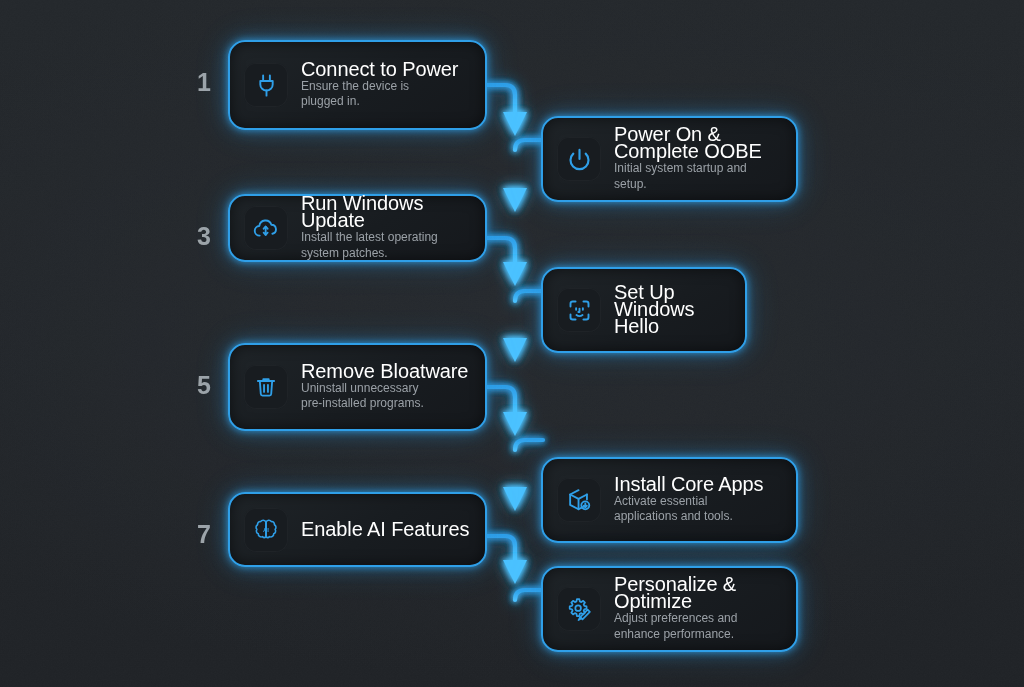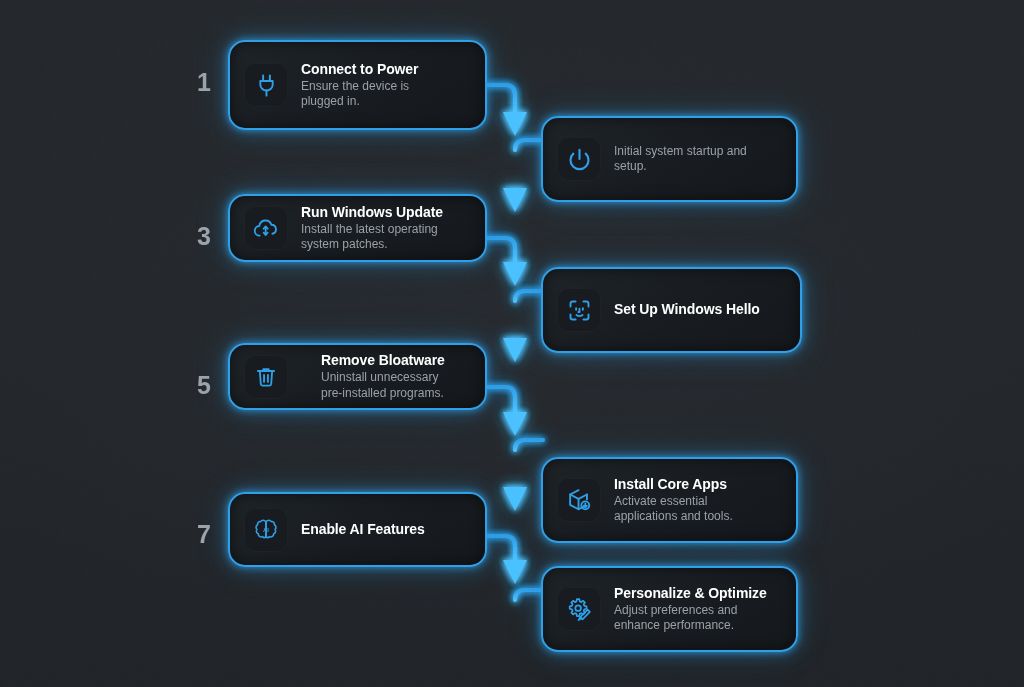--- a/index.html
+++ b/index.html
@@ -39,21 +39,21 @@
     flex:0 0 auto;
     width:44px;height:44px;border-radius:12px;
     background:#181c20;
     display:flex;align-items:center;justify-content:center;
     box-shadow:inset 0 0 0 1px rgba(255,255,255,.03);
     margin-right:13px;
   }
   .card .icon-tile svg{display:block;}
   .card .txt{min-width:0;}
   .card .title{
-    color:#ffffff;font-weight:bold;font-size:14px;line-height:17px;
+    color:#ffffff;font-weight:normal;font-size:20px;line-height:17px;
     letter-spacing:-0.1px;white-space:pre-line;
     margin:0 0 1px 0;
   }
   .card .desc{
     color:#9ba1a7;font-size:12px;line-height:15.4px;
     white-space:pre-line;margin:0;
   }
 
   
   .step-num{
@@ -164,20 +164,22 @@
 </div>
 
 <div class="card" style="left:541px;top:116px;width:257px;height:86px;">
   <div class="icon-tile">
     <svg width="27" height="27" viewBox="0 0 24 24" fill="none" stroke="#2f9fe8" stroke-width="1.9" stroke-linecap="round" stroke-linejoin="round">
       <path d="M12 3.5v8"></path>
       <path d="M17.5 6.8a8 8 0 1 1-11 0"></path>
     </svg>
   </div>
   <div class="txt">
+    <p class="title">Power On &amp;
+Complete OOBE</p>
     <p class="desc">Initial system startup and
 setup.</p>
   </div>
 </div>
 
 <div class="card" style="left:228px;top:194px;width:259px;height:68px;">
   <div class="icon-tile">
     <svg width="28" height="28" viewBox="0 0 24 24" fill="none" stroke="#2f9fe8" stroke-width="1.6" stroke-linecap="round" stroke-linejoin="round">
       <path d="M6.6 18.5a4.1 4.1 0 0 1-.3-8.2 5.3 5.3 0 0 1 10.3-1.1 3.9 3.9 0 0 1 .9 7.7"></path>
       <path d="M10 12.6l1.7-1.8 1.7 1.8"></path>
@@ -185,38 +187,38 @@
       <path d="M13.4 16l-1.7 1.8L10 16"></path>
     </svg>
   </div>
   <div class="txt">
     <p class="title">Run Windows Update</p>
     <p class="desc">Install the latest operating
 system patches.</p>
   </div>
 </div>
 
-<div class="card" style="left:541px;top:267px;width:261px;height:86px;">
+<div class="card" style="left:541px;top:267px;width:206px;height:86px;">
   <div class="icon-tile">
     <svg width="27" height="27" viewBox="0 0 24 24" fill="none" stroke="#2f9fe8" stroke-width="1.7" stroke-linecap="round" stroke-linejoin="round">
       <path d="M4 8.5V6a2 2 0 0 1 2-2h2.5"></path>
       <path d="M20 8.5V6a2 2 0 0 0-2-2h-2.5"></path>
       <path d="M4 15.5V18a2 2 0 0 0 2 2h2.5"></path>
       <path d="M20 15.5V18a2 2 0 0 1-2 2h-2.5"></path>
       <path d="M9 10v1.4M15 10v1.4"></path>
       <path d="M12 10.3v3.1h-1"></path>
       <path d="M9.3 16c1.6 1.2 3.8 1.2 5.4 0"></path>
     </svg>
   </div>
   <div class="txt">
     <p class="title">Set Up Windows Hello</p>
   </div>
 </div>
 
-<div class="card" style="left:228px;top:343px;width:259px;height:67px;gap:20px;">
+<div class="card" style="left:228px;top:343px;width:259px;height:88px;">
   <div class="icon-tile">
     <svg width="26" height="26" viewBox="0 0 24 24" fill="none" stroke="#2f9fe8" stroke-width="1.7" stroke-linecap="round" stroke-linejoin="round">
       <path d="M4.5 6.5h15"></path>
       <path d="M9.5 6.5V4.8h5v1.7"></path>
       <path d="M6.3 6.5l.9 12a1.6 1.6 0 0 0 1.6 1.5h6.4a1.6 1.6 0 0 0 1.6-1.5l.9-12"></path>
       <path d="M10.2 10v6.5M13.8 10v6.5"></path>
     </svg>
   </div>
   <div class="txt">
     <p class="title">Remove Bloatware</p>

